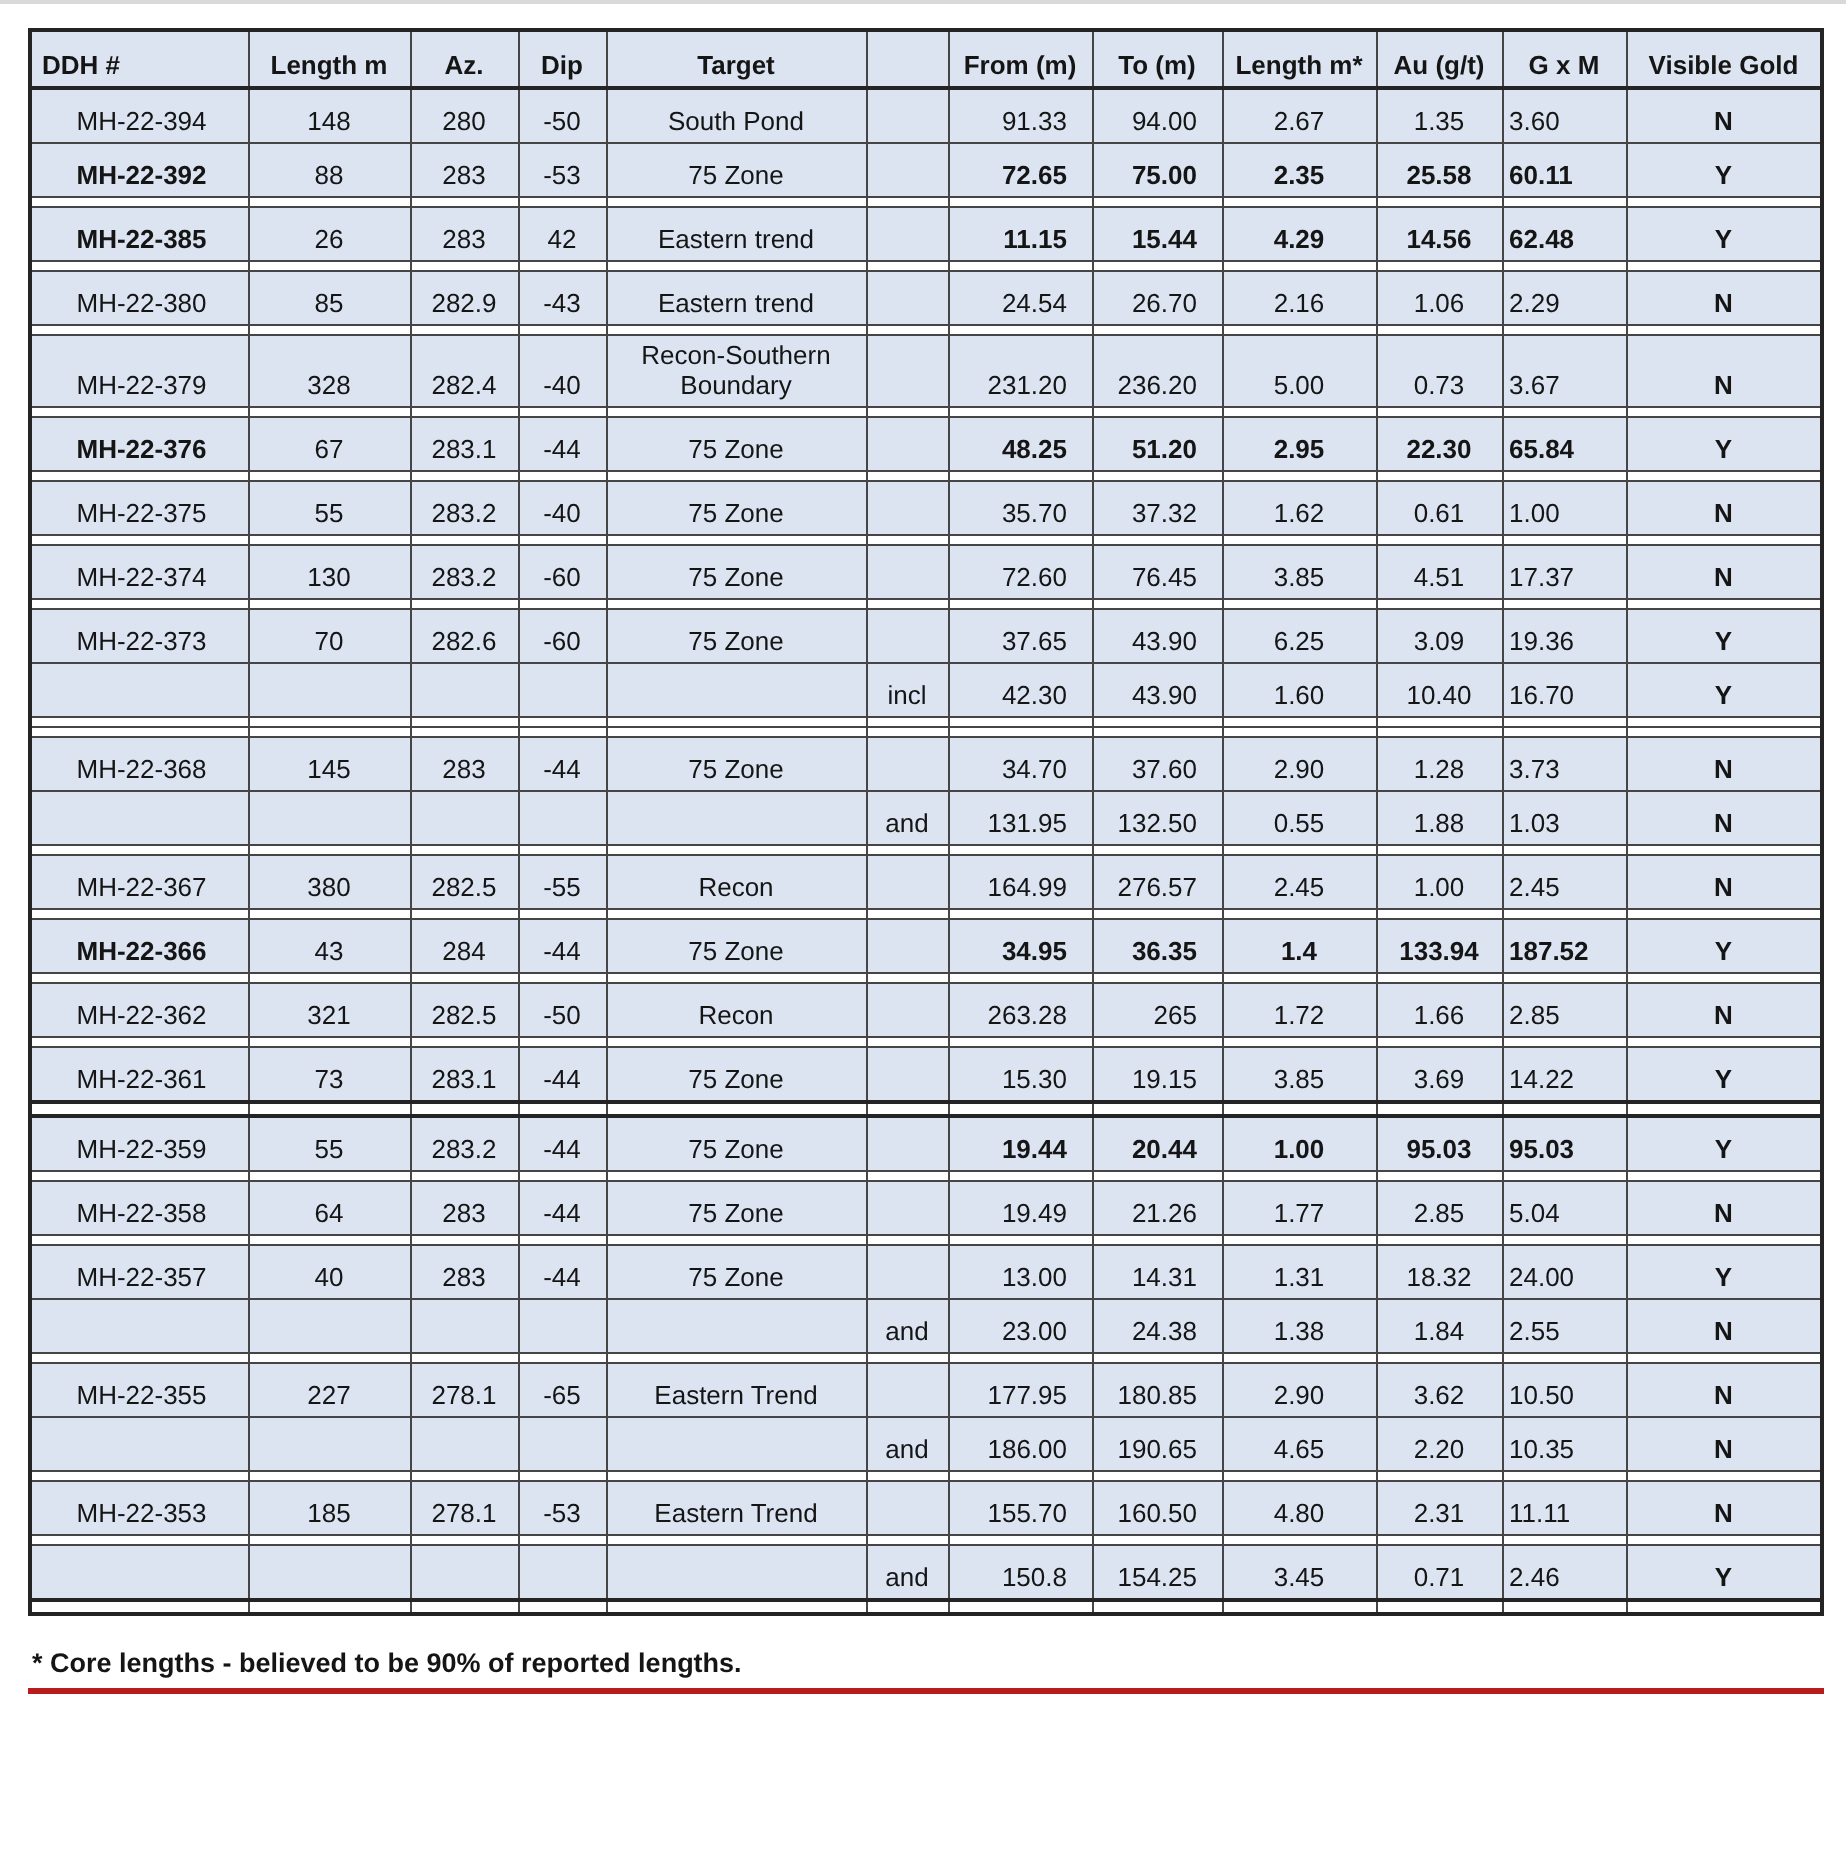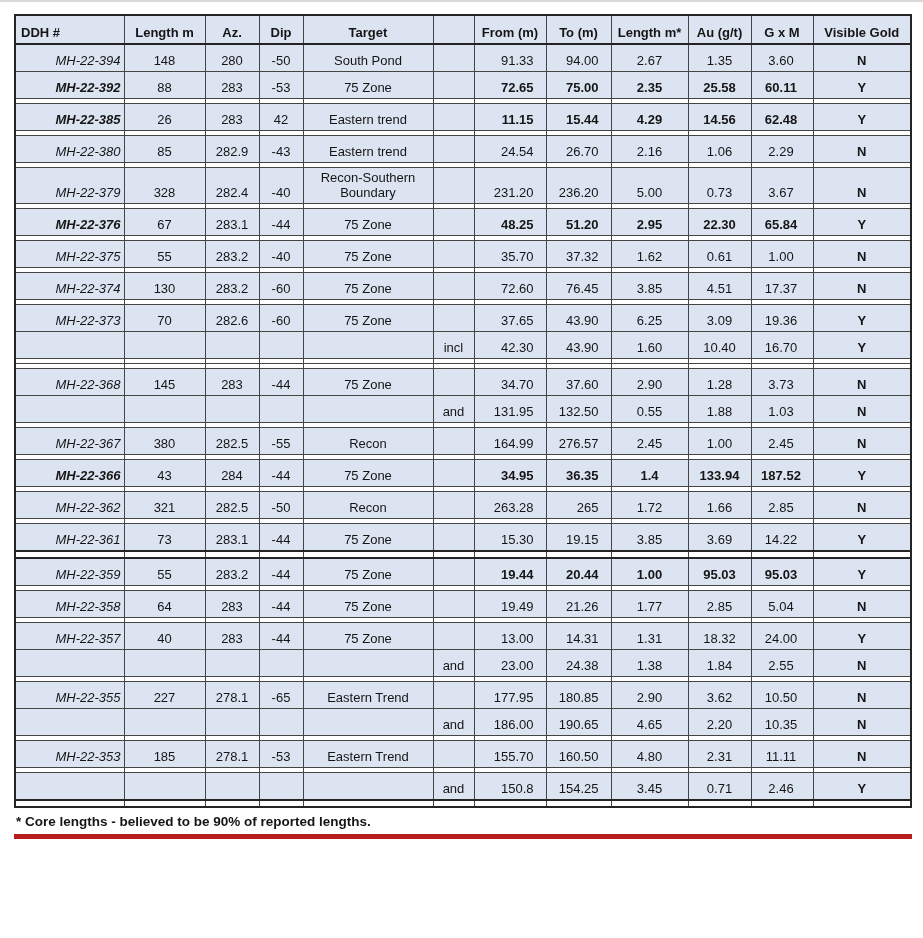--- a/index.html
+++ b/index.html
@@ -33,43 +33,43 @@
     background:var(--cellbg);
   }
   thead th{
     font-weight:bold;font-size:13px;height:22px;text-align:center;
     border-bottom:2px solid var(--outer);
     white-space:nowrap;
     margin-top:36px;
   }
   thead th.c0{text-align:left;padding-left:5px;}
   tbody td{height:21px;}
-  td.c0{text-align:right;padding-left:5px;font-style:italic;}
+  td.c0{text-align:center;padding-left:5px;}
   td.c1,td.c2,td.c3,td.c4,td.c5,td.c8,td.c9,td.c11{text-align:center;}
   td.c6,td.c7{text-align:right;padding-right:12px;}
-  td.c10{text-align:center;padding-right:5px;}
+  td.c10{text-align:left;padding-right:5px;}
   td.c11{font-weight:bold;}
   tr.em-full td.c0, tr.em-full td.c6, tr.em-full td.c7,
   tr.em-full td.c8, tr.em-full td.c9, tr.em-full td.c10,
   tr.em-vals td.c6, tr.em-vals td.c7, tr.em-vals td.c8,
   tr.em-vals td.c9, tr.em-vals td.c10{font-weight:bold;}
   tr.sep td{
     background:#ffffff;height:4px;padding:0;font-size:1px;line-height:1px;
   }
   tr.sep.thick td{
     border-top:2px solid var(--outer);
     border-bottom:2px solid var(--outer);
     height:5px;
   }
   .footnote{
     width:896px;
-    margin-top:2px;
+    margin-top:12px;
     padding:4px 0 5px 2px;
     font-size:13.5px;font-weight:bold;
-    border-bottom:5px solid #b91c1c;
+    border-bottom:3px solid #b91c1c;
     background:#fff;
   }
 </style>
 </head>
 <body>
 
 <div class="top-edge"></div>
 
 <div class="wrap">
   <table class="drill">

